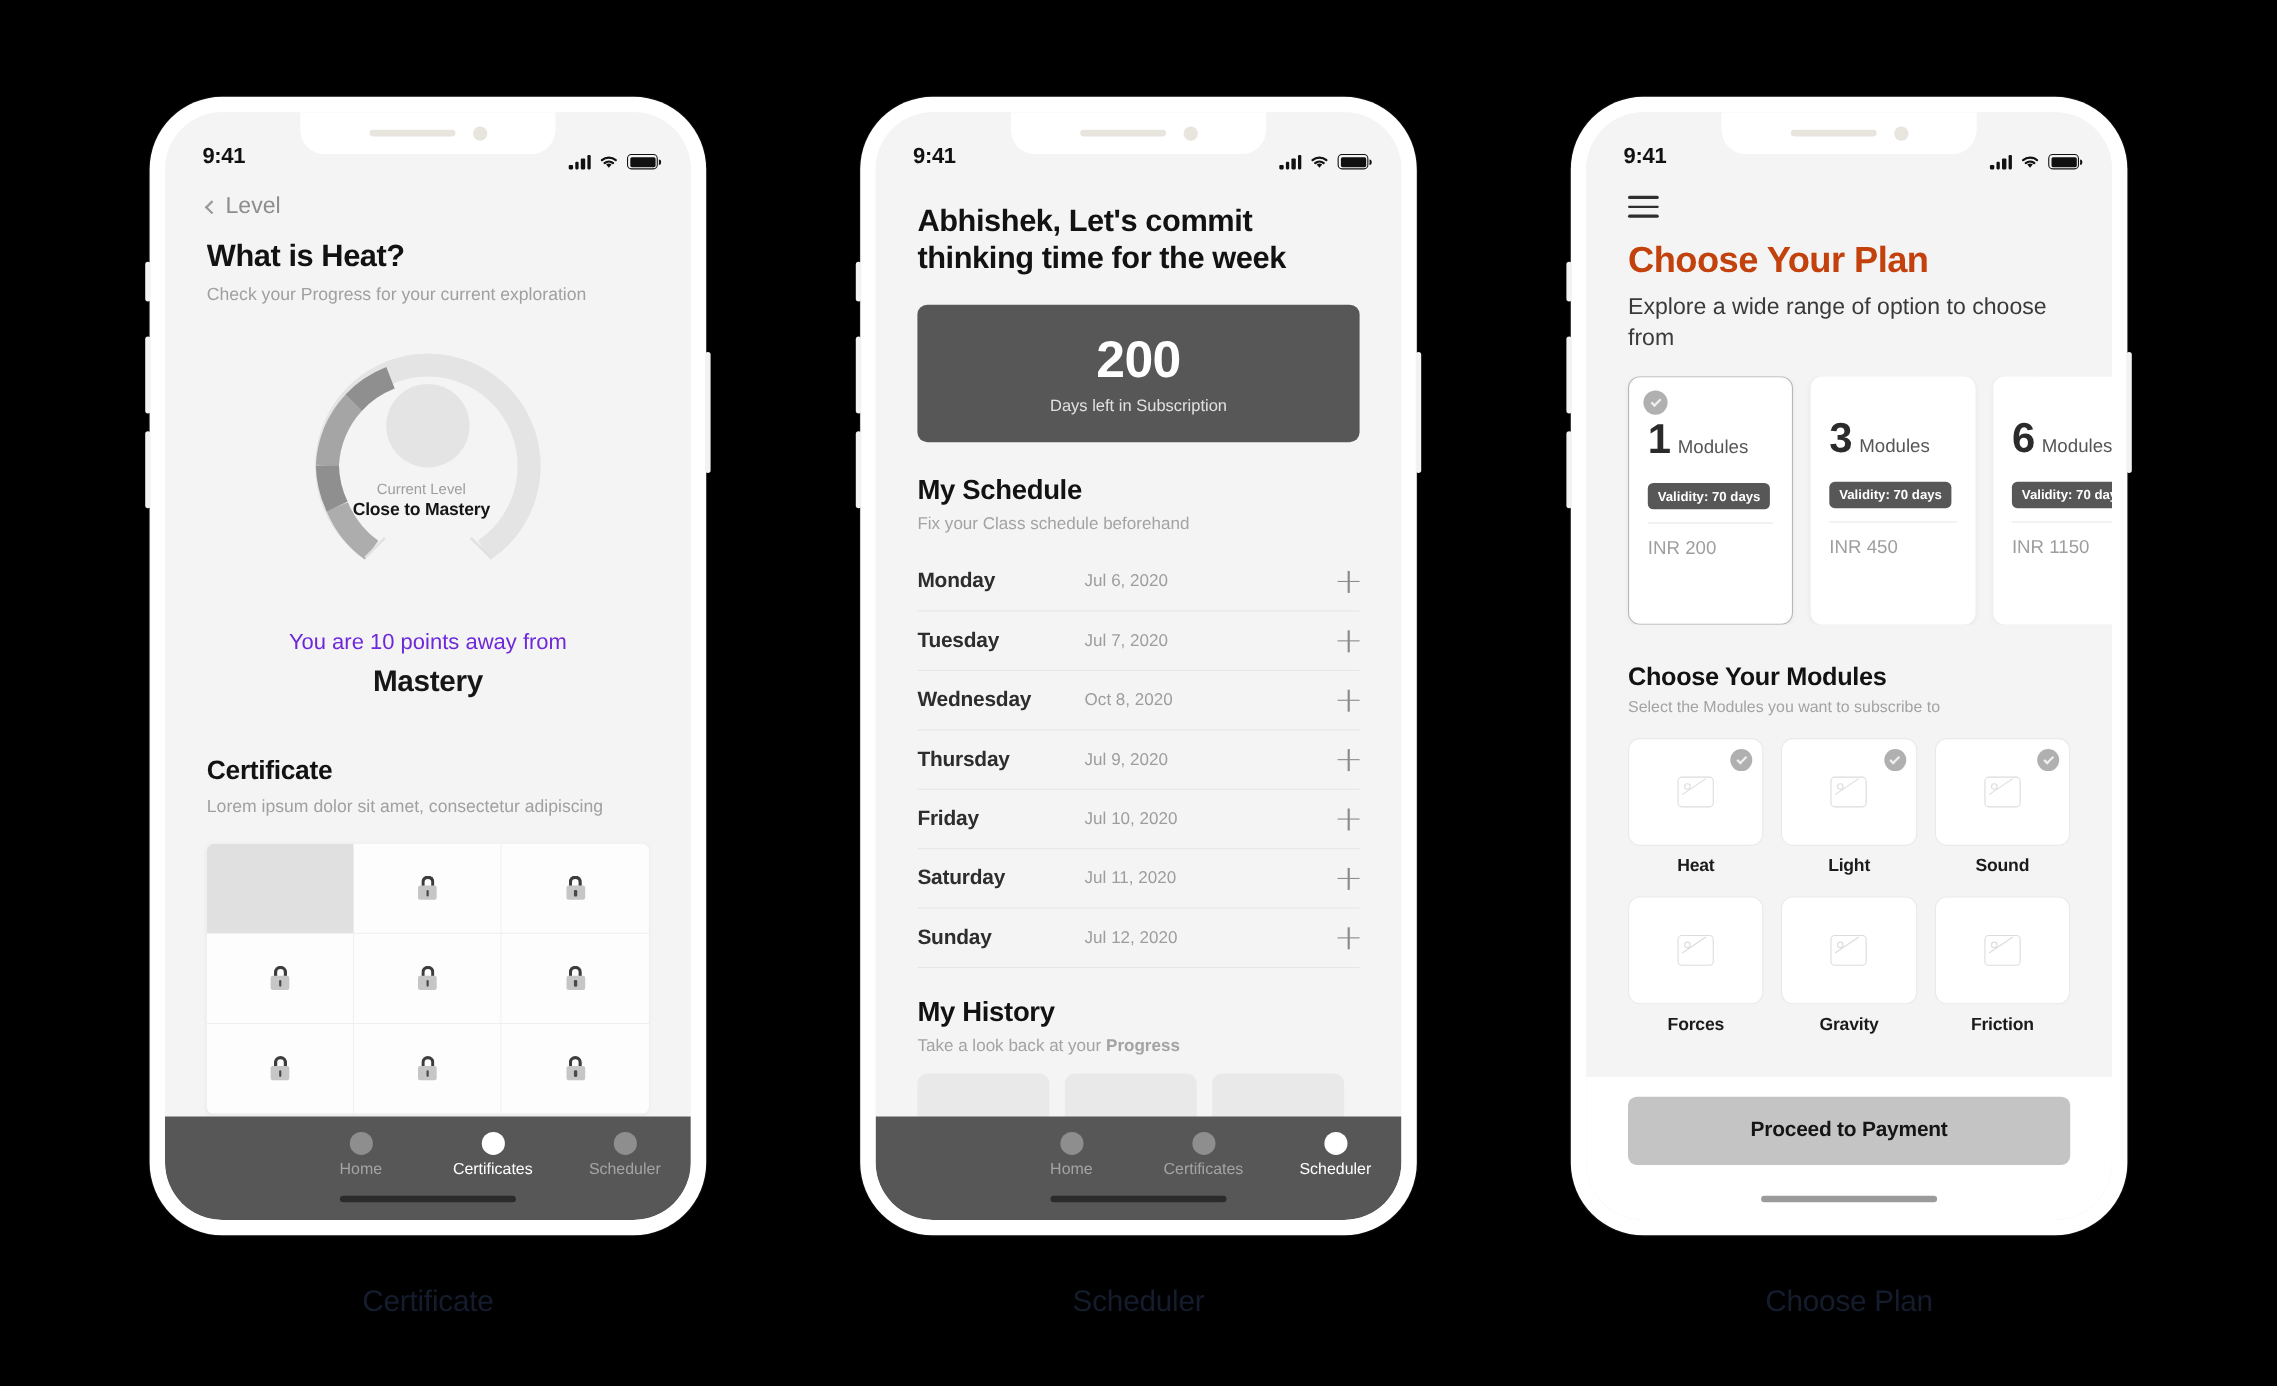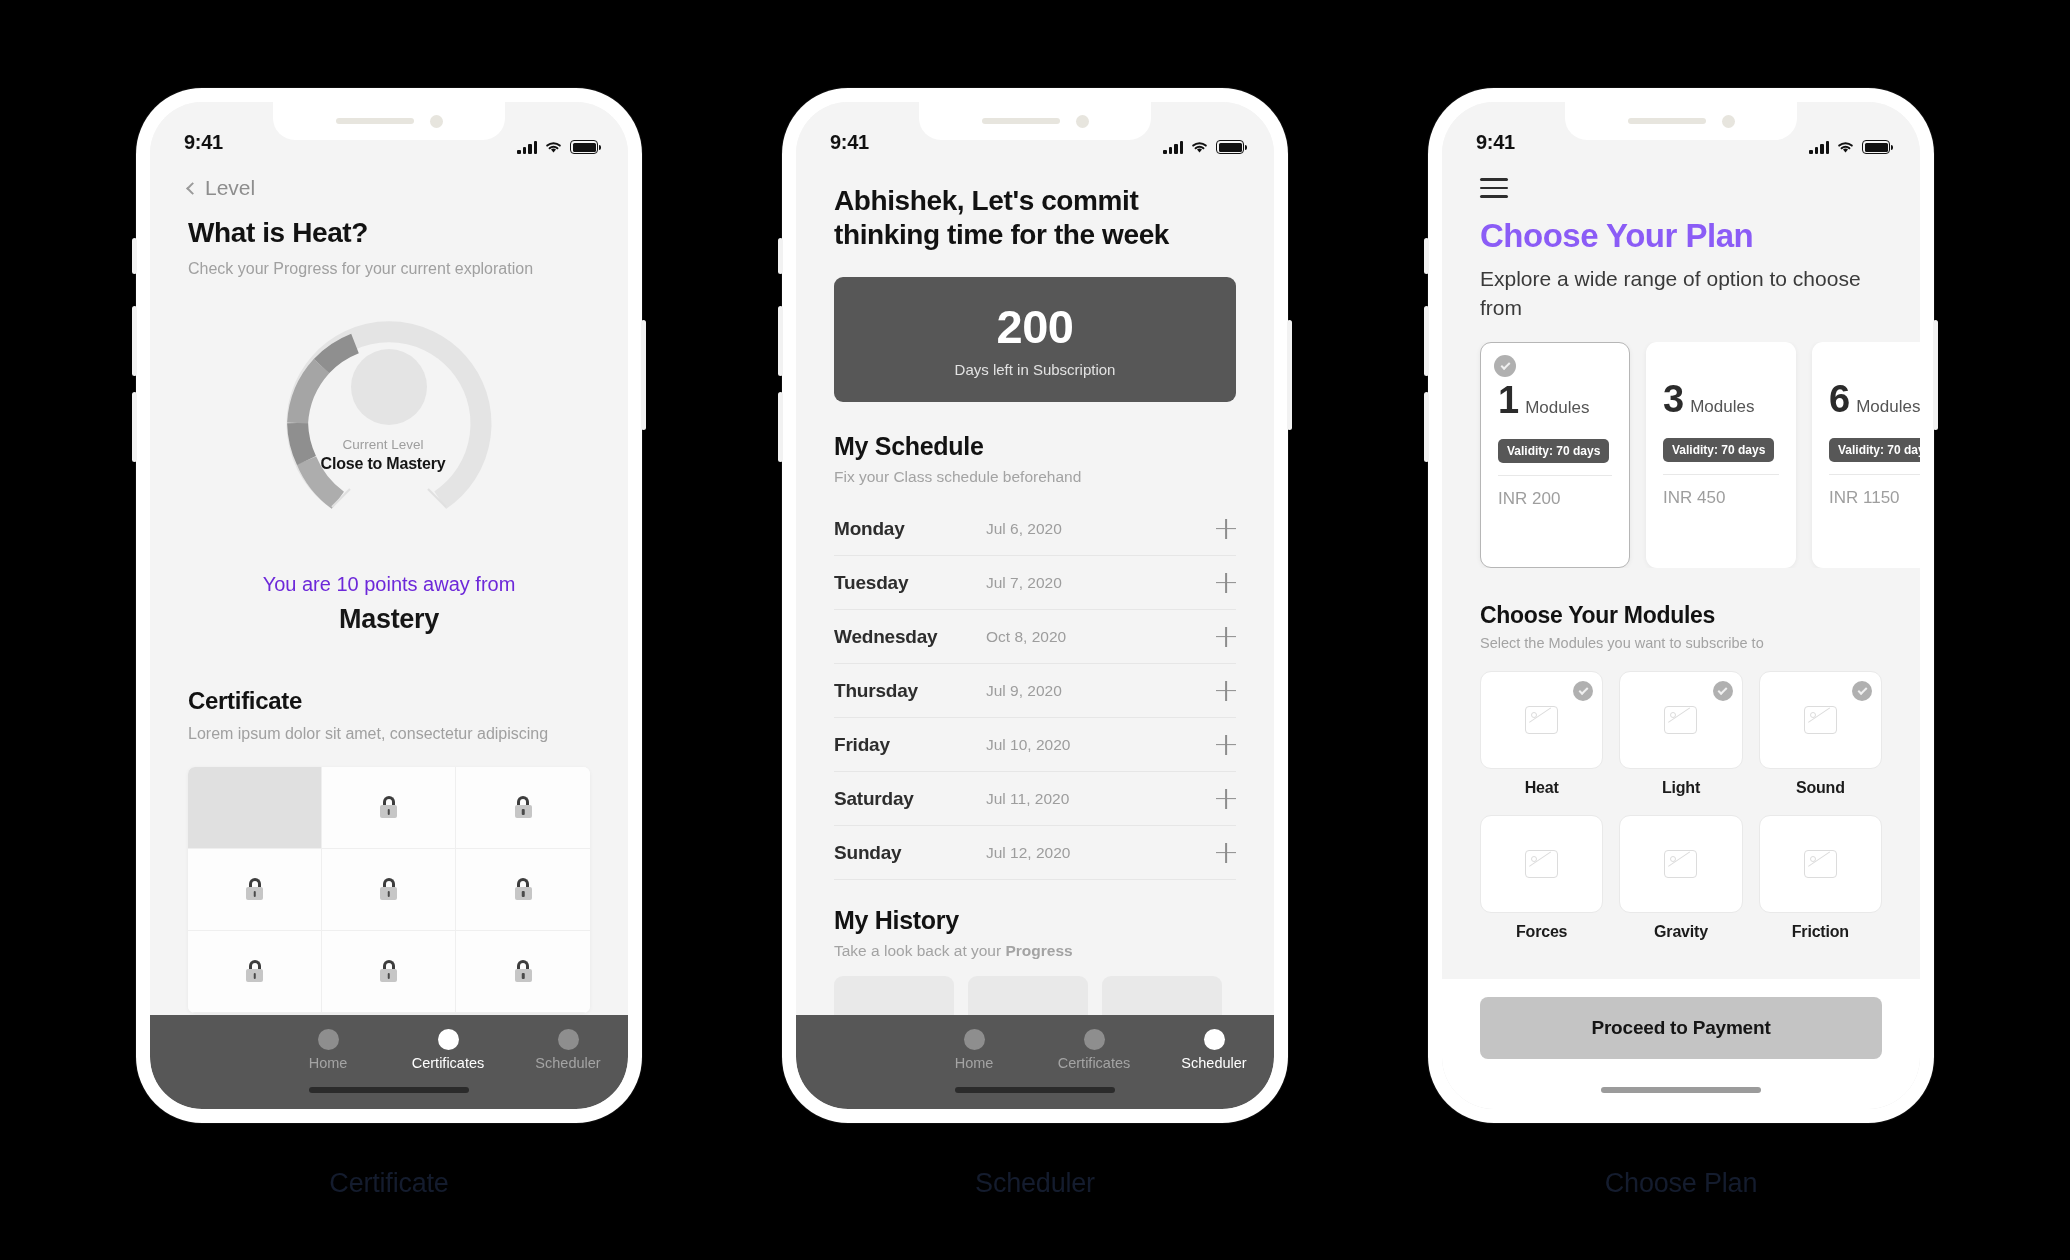--- a/index.html
+++ b/index.html
@@ -140,21 +140,21 @@
     border-bottom: 2.4px solid #9a9a9a;
     transform: rotate(45deg);
   }
   .back-lbl { font-size: 21px; color: #8d8d8d; }
 
   .h1 {
     font-size: 28px; font-weight: bold; color: #121212;
     letter-spacing: -0.4px; line-height: 1.2;
   }
   .h1-lg {
-    font-size: 33px; font-weight: bold; color: #8b5cf6;
+    font-size: 33px; font-weight: bold; color: #c2410c;
     letter-spacing: -0.5px; line-height: 1.2;
   }
   .sub {
     font-size: 16px; color: #a0a0a0; margin-top: 8px; line-height: 1.35;
   }
   .sub-dk { font-size: 21px; color: #3a3a3a; margin-top: 10px; line-height: 1.35; }
 
   
   .gauge-wrap {
     position: relative;

